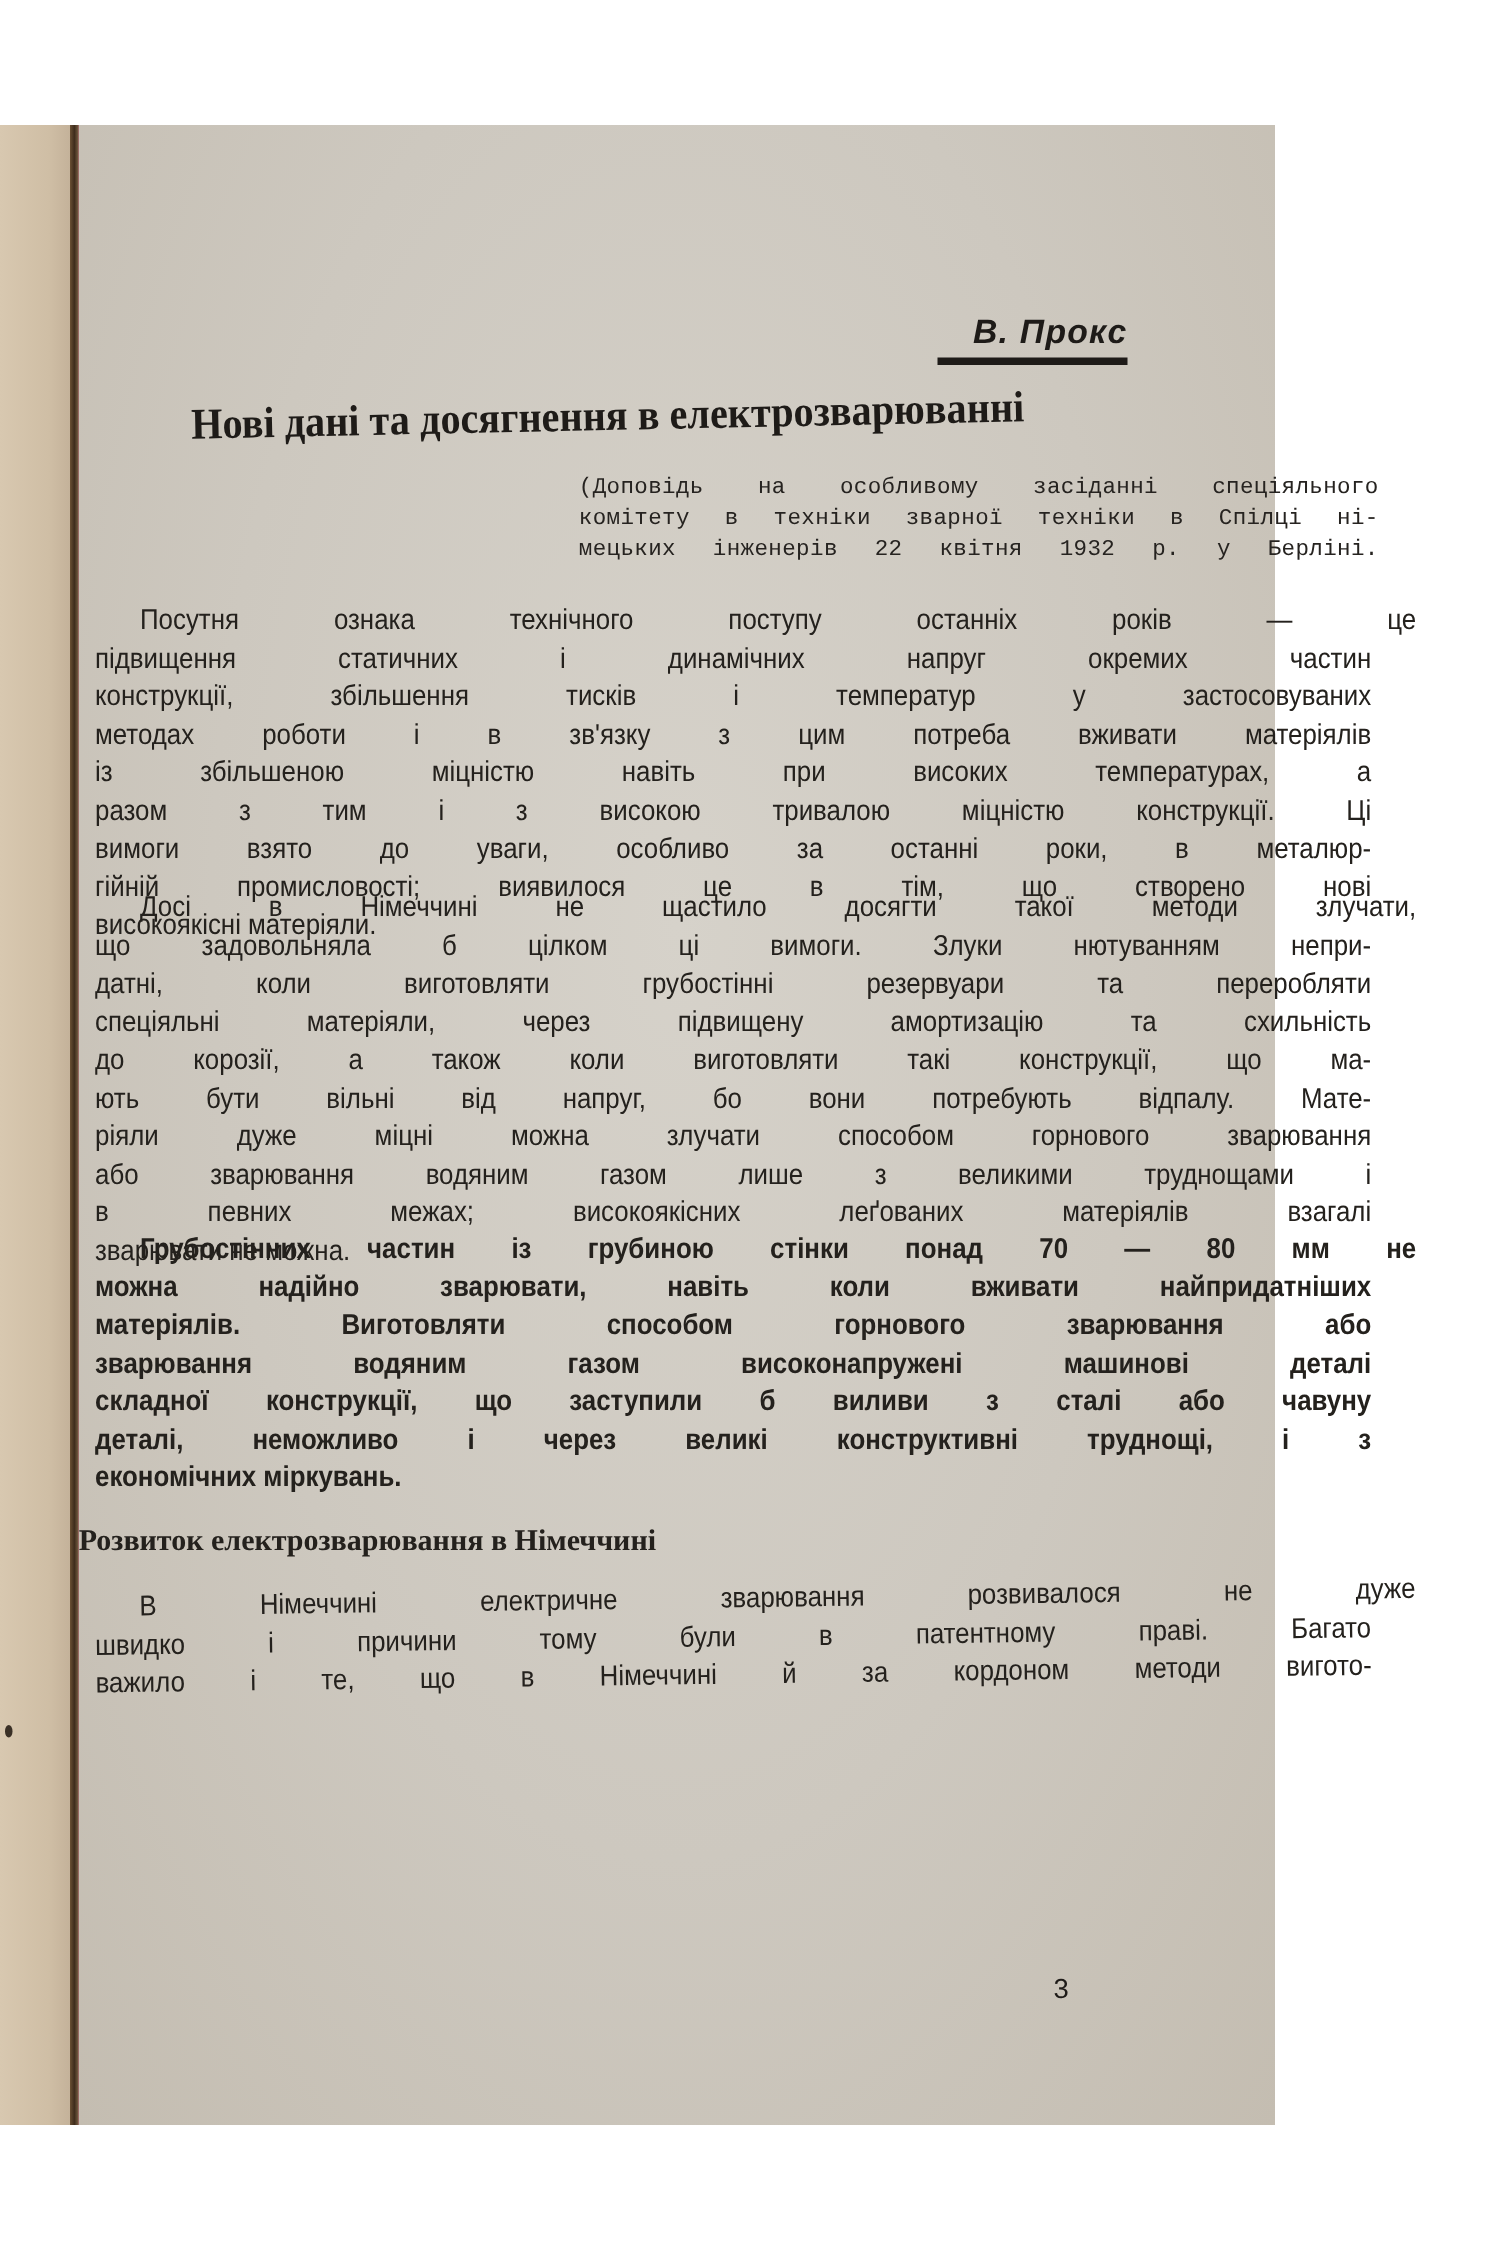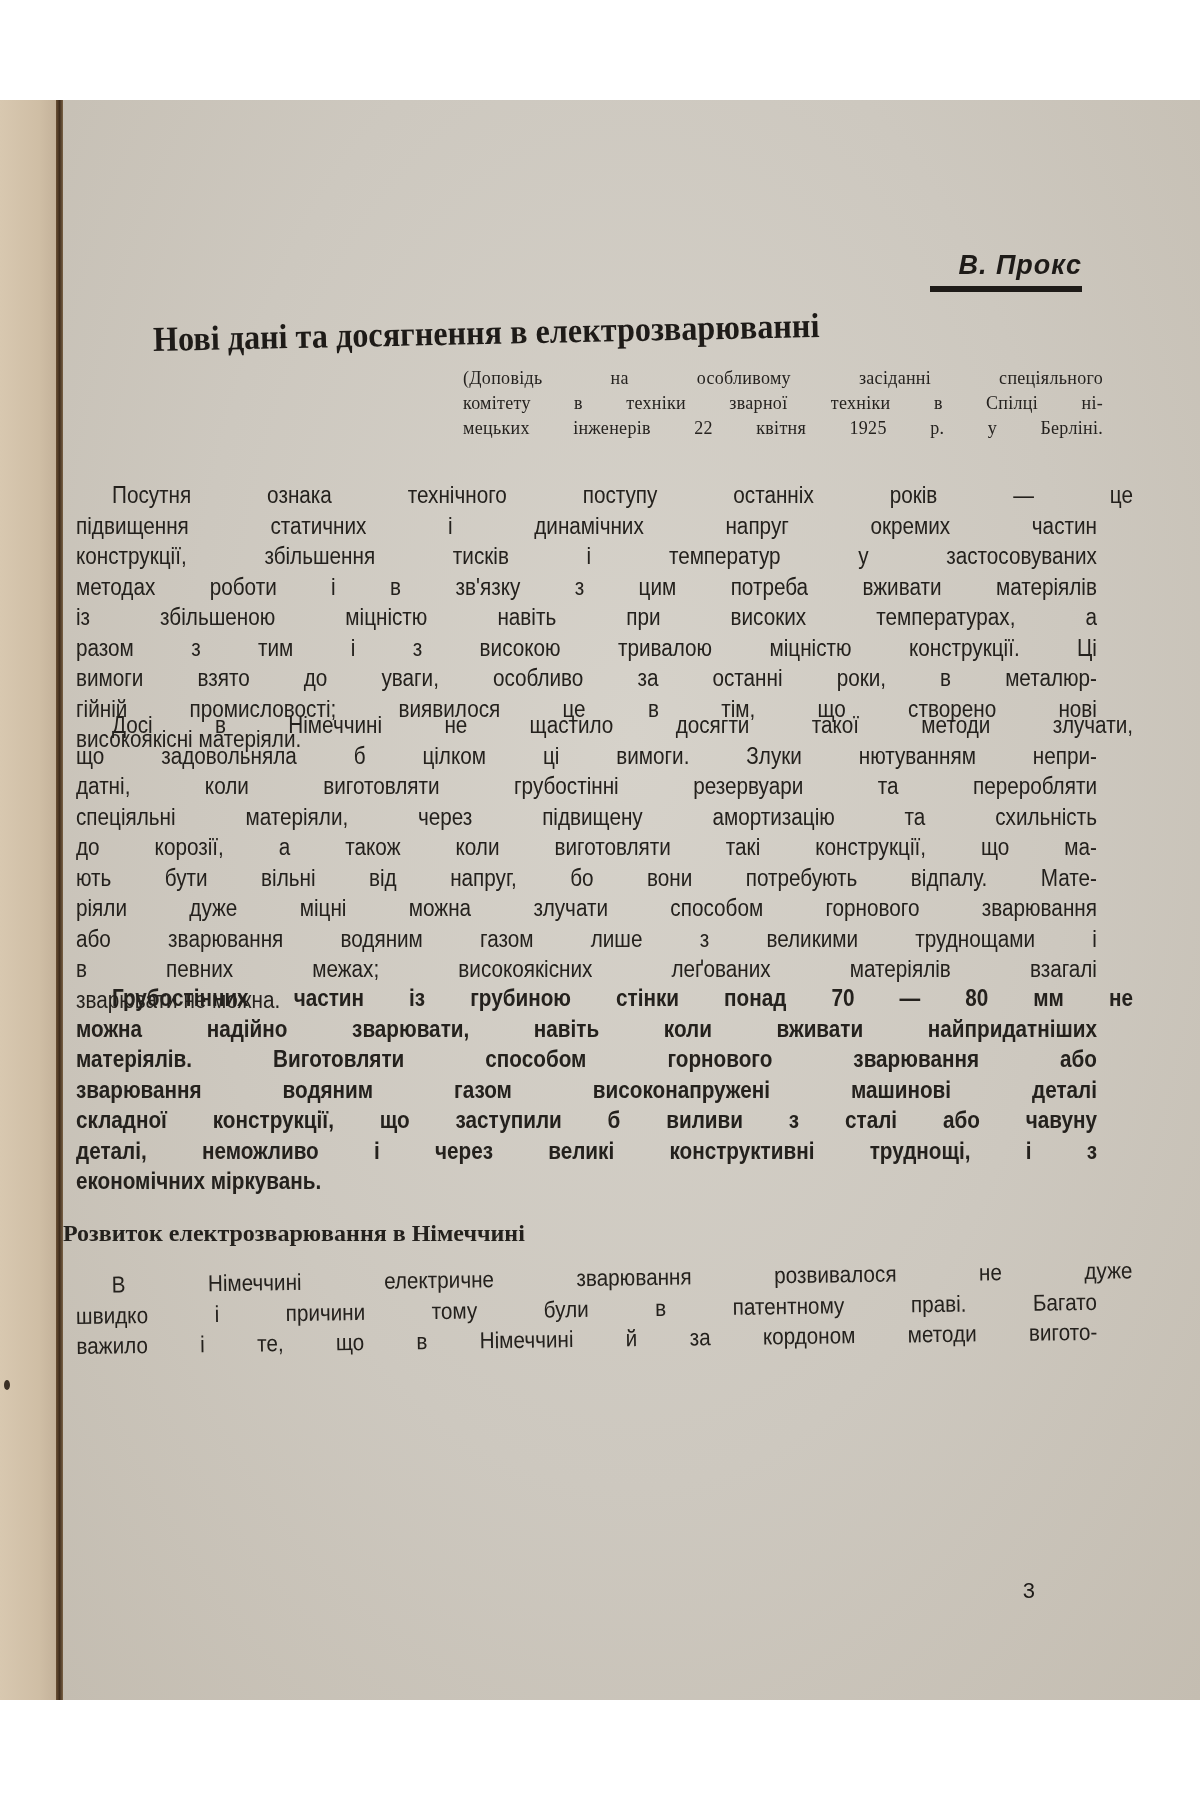--- a/index.html
+++ b/index.html
@@ -1,21 +1,21 @@
 <!DOCTYPE html>
 <html><head>
   <meta charset="utf-8">
   <style>
     html, body { margin: 0; padding: 0; }
     body {
       width: 1200px; height: 1800px; background: #ffffff; position: relative; overflow: hidden;
       font-family: "Liberation Sans", "DejaVu Sans", sans-serif;
     }
     .photo {
-      position: absolute; left: 0; top: 100px; width: 1200px; height: 1600px;
+      position: absolute; left: 0; top: 100px; width: 1020px; height: 1600px;
       background: #be185d;
     }
     .prev-page {
       position: absolute; left: 0; top: 0; width: 56px; height: 100%;
       background: linear-gradient(90deg, #d8c8b0 0%, #cfbea5 70%, #c4b29a 100%);
     }
     .spine {
       position: absolute; left: 56px; top: 0; width: 7px; height: 100%;
       background: linear-gradient(90deg, #6a5034, #3e2c1c 50%, #7a6245);
     }
@@ -32,22 +32,22 @@
     .author-rule {
       position: absolute; top: 186px; right: 118px; width: 152px; height: 6px; background: #1e1b18;
     }
     .title {
       position: absolute; top: 220px; left: 90px; width: 920px;
       font-family: "Liberation Serif", serif; font-weight: bold; font-size: 35px; color: #1e1b18;
       transform: rotate(-1.2deg); transform-origin: left center; white-space: nowrap;
       transform: rotate(-1.2deg) scaleX(0.92);
     }
     .subtitle {
-      position: absolute; top: 266px; left: 400px; width: 640px;
-      font-family: Liberation Serif, serif; font-size: 18px; line-height: 25px;
+      position: absolute; top: 278px; left: 400px; width: 640px;
+      font-family: Liberation Mono, monospace; font-size: 18px; line-height: 25px;
       color: #262320; text-align: justify; text-align-last: right;
       letter-spacing: 0.3px;
     }
     .subtitle .line { display: block; text-align: justify; text-align-last: justify; white-space: nowrap; }
     .body {
       position: absolute; left: 13px; width: 1022px;
       font-family: "Liberation Sans", sans-serif; font-size: 23px; color: #24211d;
       line-height: 30.5px;
     }
     .body .line {
@@ -79,21 +79,21 @@
 
   <div class="page">
     <div class="author">В. Прокс</div>
     <div class="author-rule"></div>
 
     <div class="title">Нові дані та досягнення в електрозварюванні</div>
 
     <div class="subtitle">
       <span class="line">(Доповідь на особливому засіданні спеціяльного</span>
       <span class="line">комітету в техніки зварної техніки в Спілці ні-</span>
-      <span class="line">мецьких інженерів 22 квітня 1925 р. у Берліні.</span>
+      <span class="line">мецьких інженерів 22 квітня 1932 р. у Берліні.</span>
     </div>
 
     <div class="body p2">
       <span class="line indent">Досі в Німеччині не щастило досягти такої методи злучати,</span>
       <span class="line">що задовольняла б цілком ці вимоги. Злуки нютуванням непри-</span>
       <span class="line">датні, коли виготовляти грубостінні резервуари та переробляти</span>
       <span class="line">спеціяльні матеріяли, через підвищену амортизацію та схильність</span>
       <span class="line">до корозії, а також коли виготовляти такі конструкції, що ма-</span>
       <span class="line">ють бути вільні від напруг, бо вони потребують відпалу. Мате-</span>
       <span class="line">ріяли дуже міцні можна злучати способом горнового зварювання</span>

